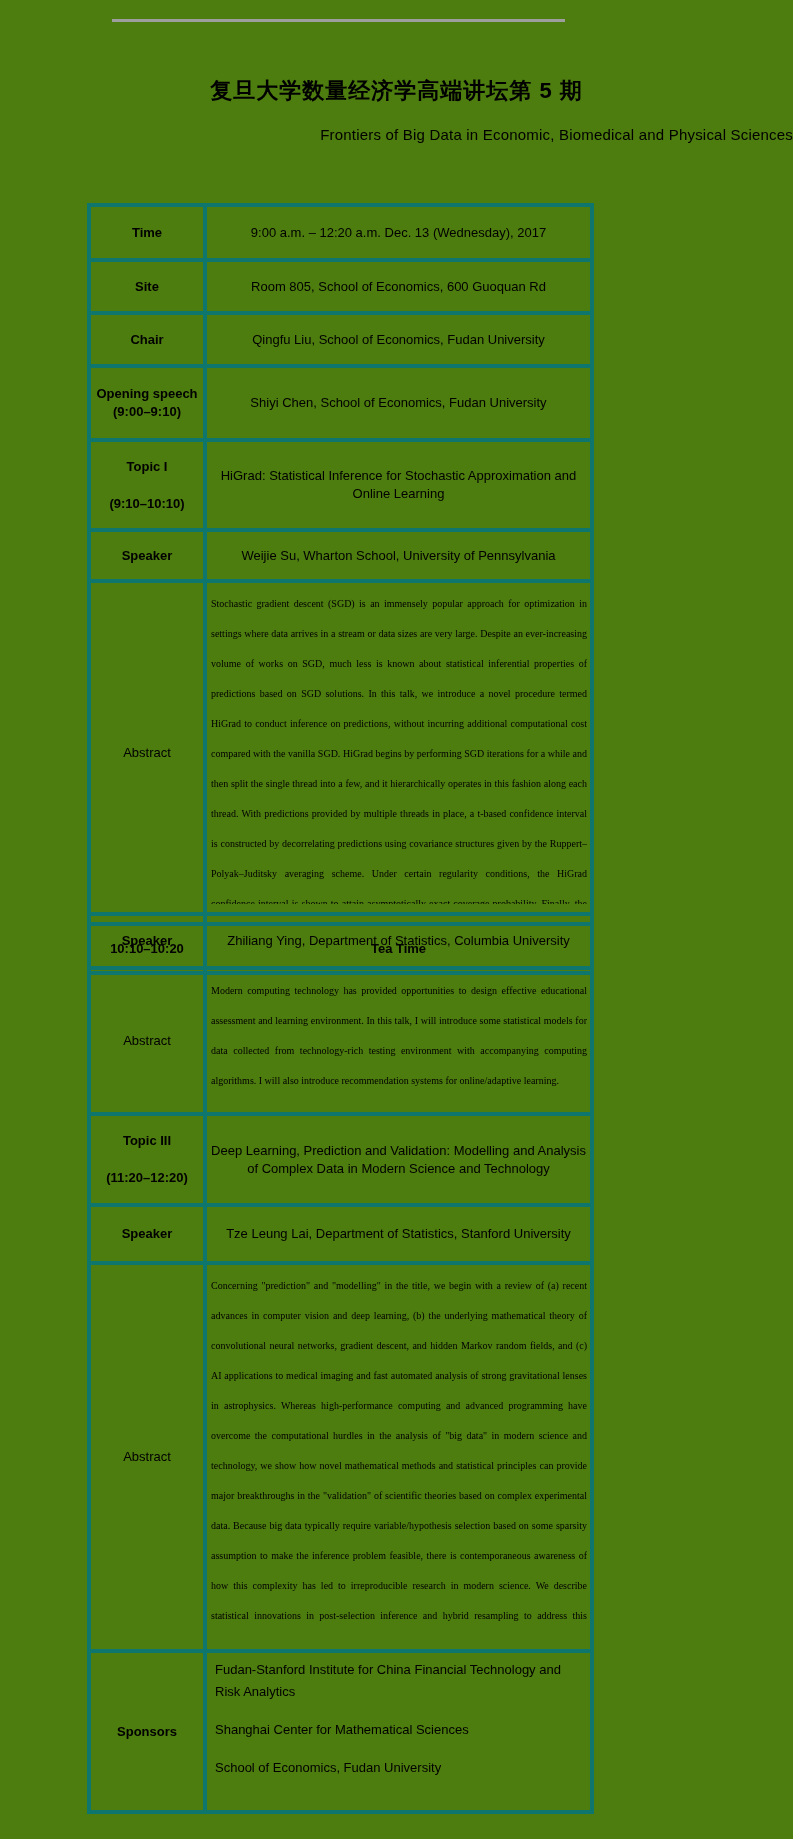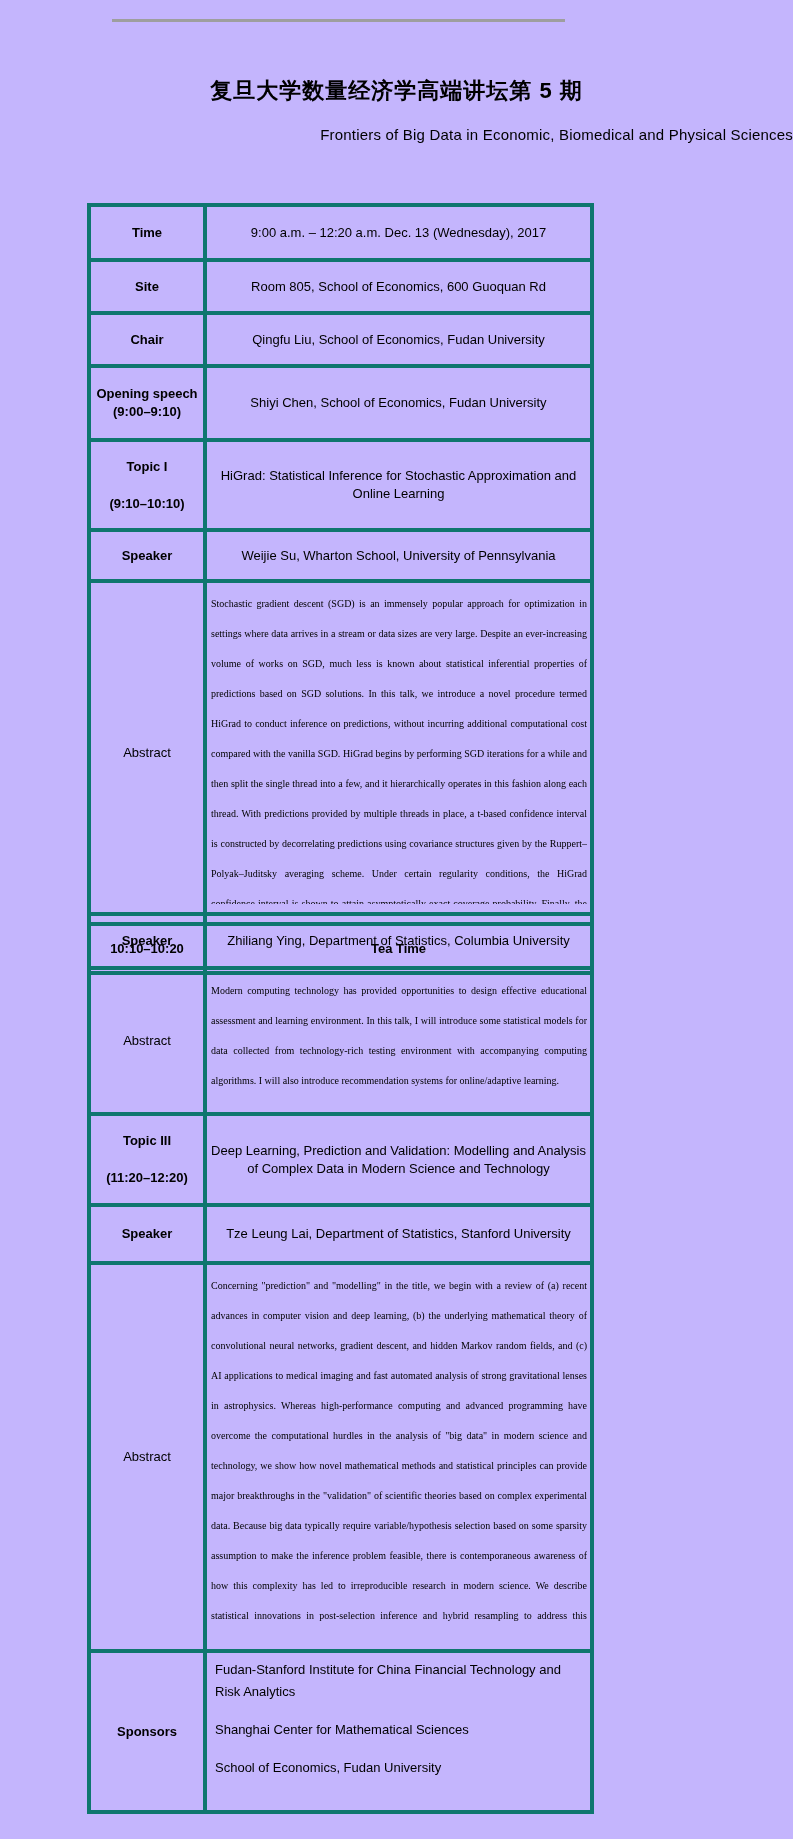--- a/index.html
+++ b/index.html
@@ -1,19 +1,19 @@
 <!DOCTYPE html>
 <html><head>
 <meta charset="utf-8">
 <style>
   html,body{margin:0;padding:0;background:#ffffff;}
   .page{
     position:relative;
     width:793px;height:1839px;
-    background:#c4b5fd;
+    background:#4d7c0f;
     font-family:"Liberation Sans","DejaVu Sans",sans-serif;
     color:#000;
   }
   .header-rule{
     position:absolute;left:112px;top:19px;
     width:453px;height:3px;background:#9e9e9e;
   }
   .title-zh{
     position:absolute;left:0;right:0;top:76px;
     text-align:center;

